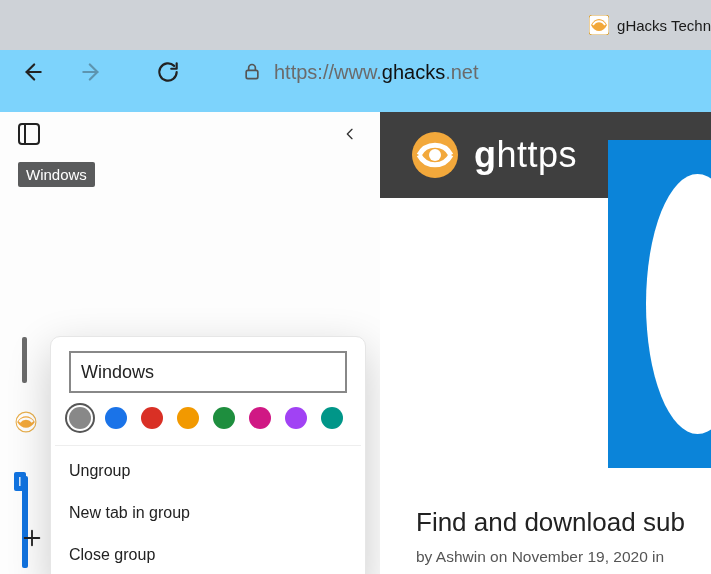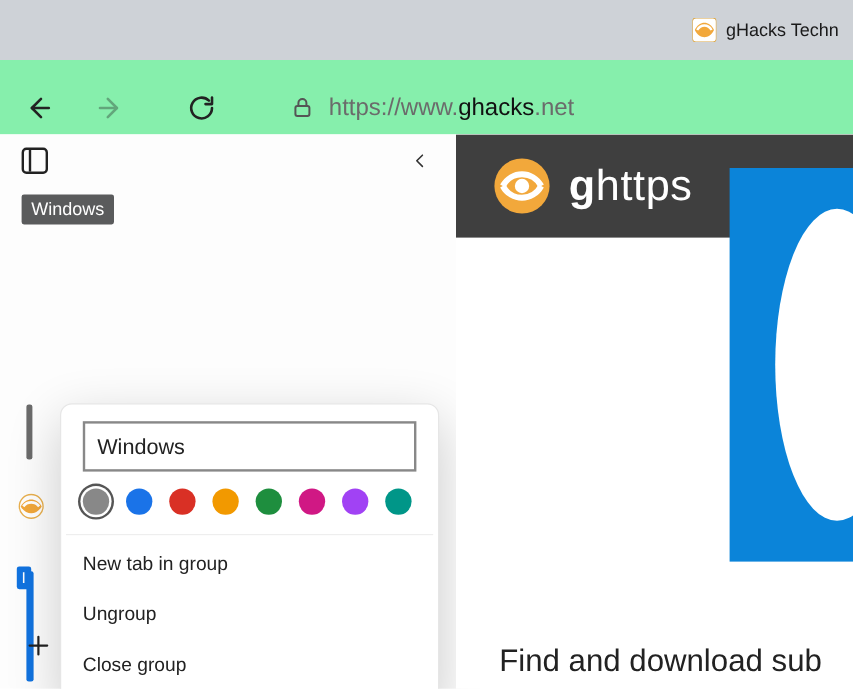--- a/index.html
+++ b/index.html
@@ -1,22 +1,22 @@
 <!DOCTYPE html>
 <html><head>
 <meta charset="utf-8">
 <style>
   * { box-sizing: border-box; margin: 0; padding: 0; font-family: 'Segoe UI', Tahoma, sans-serif; }
   body { width: 711px; height: 574px; overflow: hidden; background: #fff; position: relative; }
 
-  .titlebar { height: 50px; background: #ced2d7; display: flex; align-items: center; justify-content: flex-end; padding-right: 12px; overflow: hidden; }
+  .titlebar { height: 50px; background: #ced2d7; display: flex; align-items: center; justify-content: flex-end; padding-right: 0; overflow: hidden; }
   .titlebar .favicon { width: 20px; height: 20px; margin-right: 8px; display:inline-flex; align-items:center; justify-content:center; }
   .titlebar .title { font-size: 15px; color: #1a1a1a; white-space: nowrap; }
 
-  .toolbar { height: 62px; background: #86efac; display: flex; align-items: flex-end; border-bottom: none; padding: 0 10px; gap: 16px; }
+  .toolbar { height: 62px; background: #7dd3fc; display: flex; align-items: flex-start; border-bottom: none; padding: 0 10px; gap: 16px; }
   .nav-btn { width: 44px; height: 44px; display: flex; align-items: center; justify-content: center; border-radius: 4px; }
   .nav-btn.disabled svg { opacity: .35; }
   .addr-wrap { flex: 1; display: flex; align-items: center; height: 44px; padding: 0 12px; gap: 12px; }
   .lock { color: #555; }
   .url { font-size: 20px; color: #6b6b6b; }
   .url .host { color: #111; }
 
   .main { display: flex; height: calc(574px - 50px - 62px); }
   .sidebar { width: 380px; position: relative; background: #fdfdfd; }
   .content { flex: 1; position: relative; background: #fff; overflow: hidden; }
@@ -146,22 +146,22 @@
         <div class="color-dot selected"></div>
         <div class="color-dot" style="background:#1a73e8"></div>
         <div class="color-dot" style="background:#d93025"></div>
         <div class="color-dot" style="background:#f29900"></div>
         <div class="color-dot" style="background:#1e8e3e"></div>
         <div class="color-dot" style="background:#d01884"></div>
         <div class="color-dot" style="background:#a142f4"></div>
         <div class="color-dot" style="background:#009688"></div>
       </div>
       <hr>
+      <div class="menu-item">Ungroup</div>
       <div class="menu-item">New tab in group</div>
-      <div class="menu-item">Ungroup</div>
       <div class="menu-item">Close group</div>
       
     </div>
   </div>
 
   <div class="content">
     <div class="hero">
       <span>
         <svg class="hero-logo" viewBox="0 0 50 50">
           <circle cx="25" cy="25" r="23" fill="#f2a83b"></circle>
@@ -175,15 +175,18 @@
         <b>g</b><span>https</span>
       </span>
     </div>
 
     <div class="blue-panel">
       <div class="circle"></div>
     </div>
 
     <div class="article">
       <h1>Find and download sub</h1>
+      <div class="byline">
+        <span>by </span><span>Ashwin</span><span class="sep"> on </span><span class="date">November 19, 2020</span><span> in </span>
+      </div>
     </div>
   </div>
 </div>
 
 </body></html>

